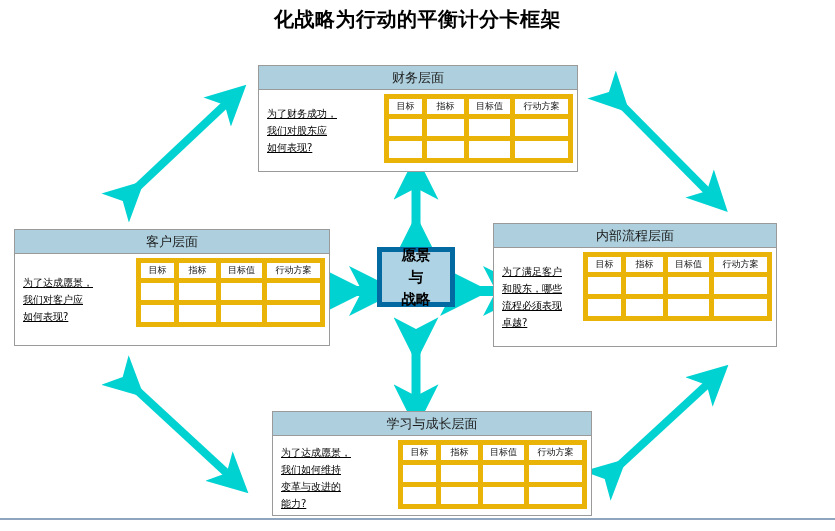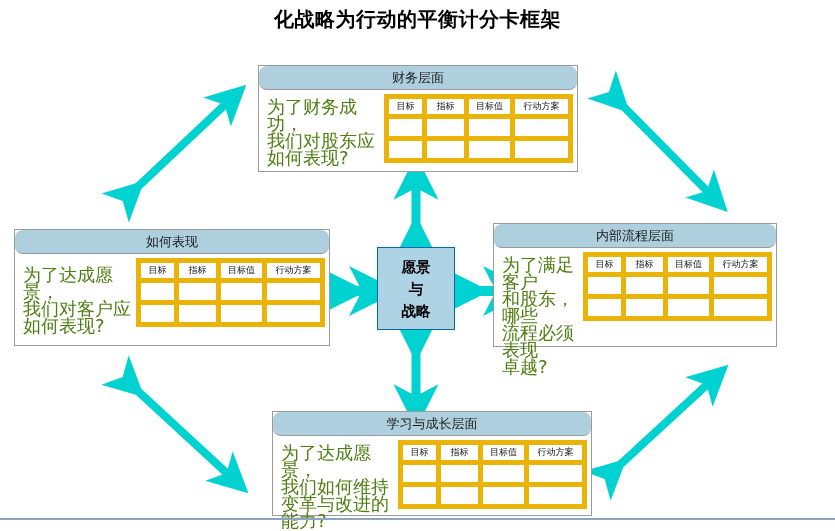--- a/index.html
+++ b/index.html
@@ -59,39 +59,39 @@
     box-sizing: border-box;
     background: #aed0de;
     border-bottom: 1px solid #9a9a9a;
     height: 24px;
     line-height: 23px;
     text-align: center;
     font-size: 13px;
     font-weight: normal;
     color: #1b1b1b;
     white-space: nowrap;
-    border-radius: 8px;
   }
   .persp-body {
     box-sizing: border-box;
     flex: 1;
     display: flex;
     flex-direction: row;
     align-items: stretch;
     padding: 4px 4px 4px 0;
   }
   .persp-question {
     box-sizing: border-box;
-    font-size: 18px;
+    font-size: 10px;
     line-height: 17px;
-    color: #4d7c0f;
+    color: #000000;
     padding: 4px 5px 4px 8px;
     display: flex;
     align-items: center;
     white-space: pre-line;
+    text-decoration: underline;
   }
   .persp-table {
     border-collapse: collapse;
     table-layout: fixed;
     align-self: flex-start;
   }
   .persp-table td, .persp-table th {
     border: 5px solid #eab308;
     box-sizing: border-box;
     font-weight: normal;
@@ -106,23 +106,23 @@
     height: 20px;
   }
 
   
   #vision-box {
     position: absolute;
     box-sizing: border-box;
     left: 377px;
     top: 247px;
     width: 78px;
-    height: 83px;
+    height: 60px;
     background: #aed3e4;
-    border: 1px solid #0369a1;
+    border: 5px solid #0369a1;
     display: flex;
     flex-direction: column;
     align-items: center;
     justify-content: center;
     font-size: 14.5px;
     font-weight: bold;
     line-height: 22px;
     color: #000000;
   }
   #vision-box span { display: block; text-align: center; }
@@ -230,21 +230,21 @@
           <td class="col-b"></td>
           <td class="col-c"></td>
           <td class="col-d"></td>
         </tr>
       </tbody>
         </table>
     </div>
   </div>
 
   <div class="persp-box" id="box-customer">
-    <div class="persp-header">如何表现</div>
+    <div class="persp-header">客户层面</div>
     <div class="persp-body">
       <div class="persp-question">为了达成愿景，
 我们对客户应
 如何表现?</div>
       <table class="persp-table">
         <tbody>
             <tr>
           <th class="col-a">目标</th>
           <th class="col-b">指标</th>
           <th class="col-c">目标值</th>

